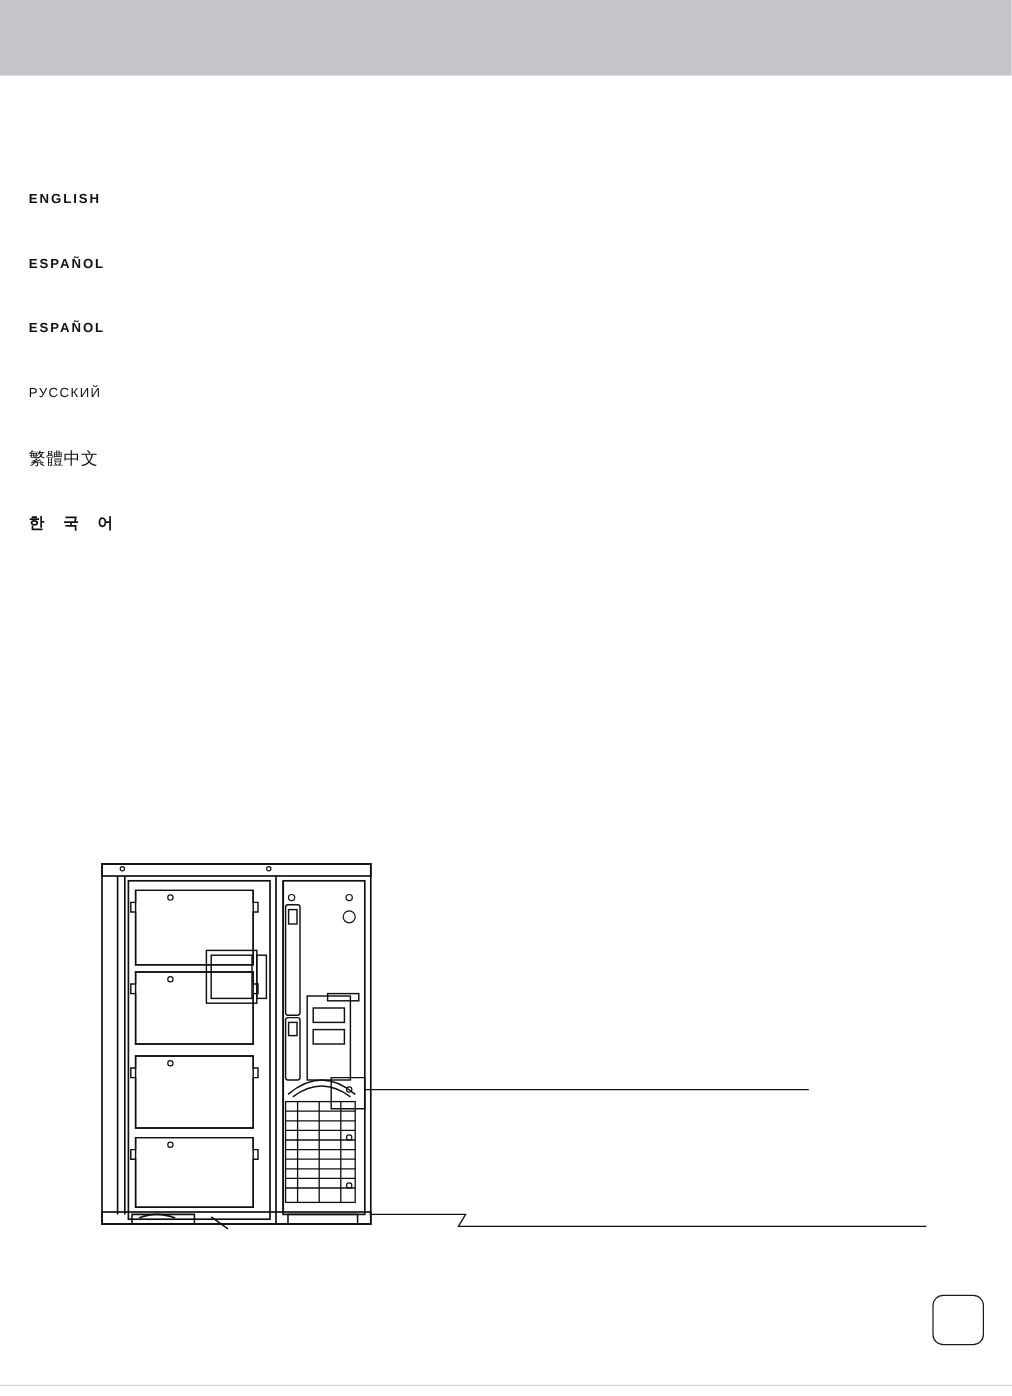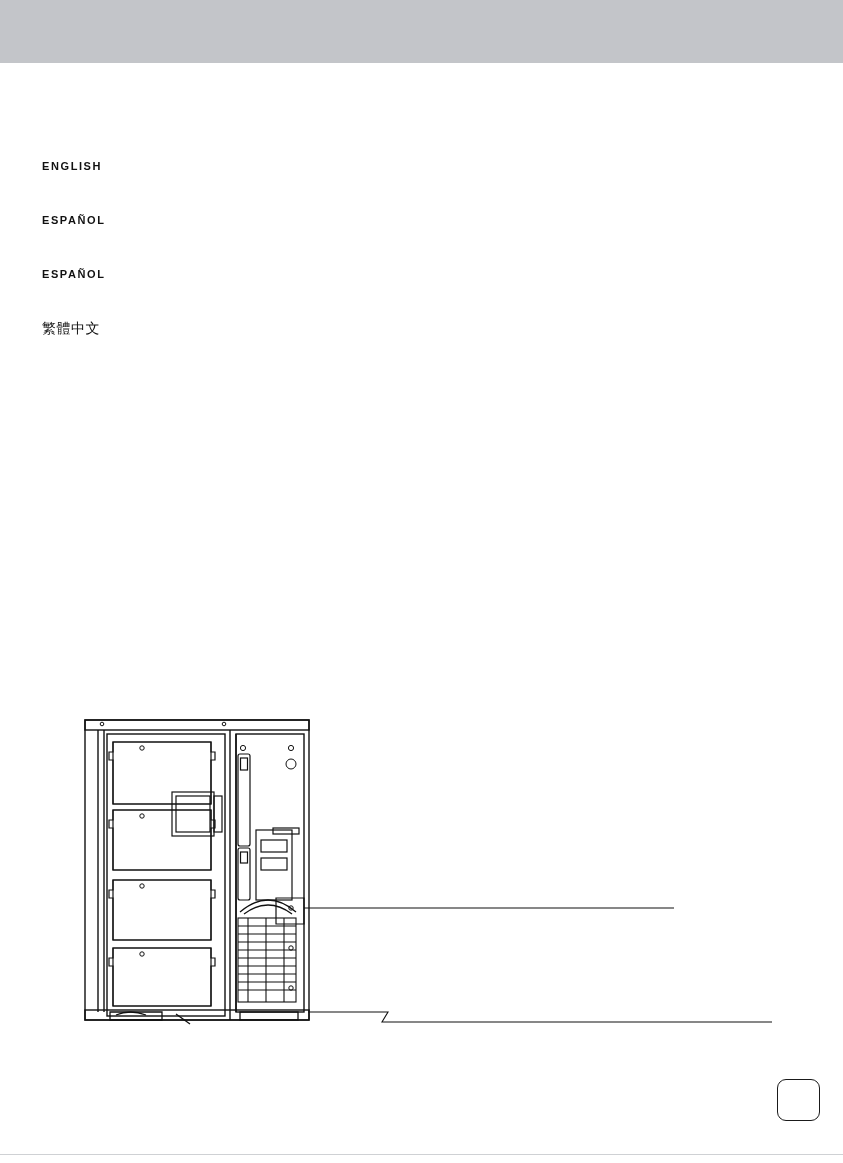--- a/index.html
+++ b/index.html
@@ -19,21 +19,21 @@
     position: absolute;
     left: 0;
     top: 0;
     width: 843px;
     height: 63px;
     background: #c3c5c9;
   }
   
   .lang-list {
     position: absolute;
-    left: 42px;
+    left: 24px;
     top: 155px;
     width: 300px;
   }
   .lang-item {
     font-size: 11px;
     font-weight: bold;
     color: #111111;
     letter-spacing: 1.2px;
     height: 54px;
     line-height: 22px;
@@ -112,21 +112,23 @@
 </style>
 </head>
 <body>
 
 <div class="top-banner"></div>
 
 <div class="lang-list">
   <div class="lang-item latin">ENGLISH</div>
   <div class="lang-item latin">ESPAÑOL</div>
   <div class="lang-item latin">ESPAÑOL</div>
+  <div class="lang-item cyr">РУССКИЙ</div>
   <div class="lang-item cjk">繁體中文</div>
+  <div class="lang-item kor">한 국 어</div>
 </div>
 
 <div class="illustration">
   <svg width="700" height="320" viewBox="0 0 700 320" fill="none" xmlns="http://www.w3.org/2000/svg">
     <g stroke="#111111" stroke-width="1.4" fill="none">
 
       <rect x="5" y="8" width="224" height="300"></rect>
 
       <rect x="5" y="8" width="224" height="10"></rect>
 

